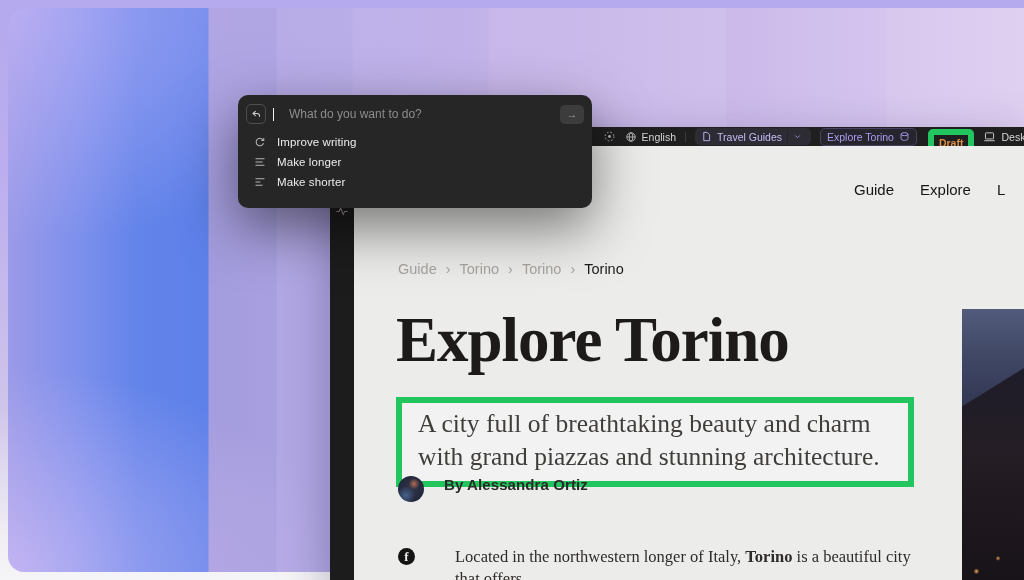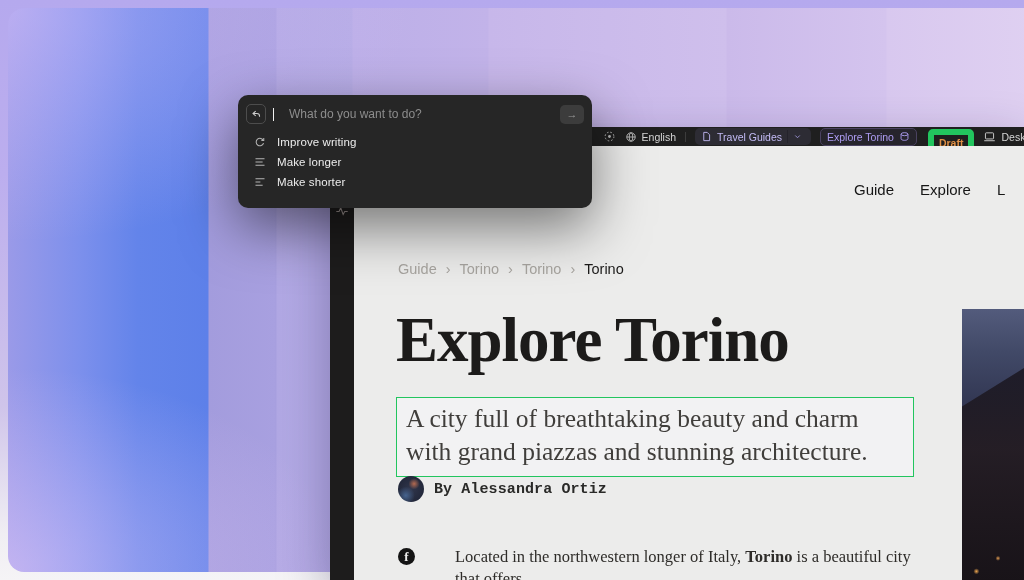--- a/index.html
+++ b/index.html
@@ -48,23 +48,23 @@
   
   .site-nav { position:absolute; left:500px; top:35px; display:flex; gap:26px;
     font-size:15px; color:#161616; white-space:nowrap; }
   .site-nav span { cursor:pointer; }
   .breadcrumb { position:absolute; left:44px; top:115px; display:flex; gap:9px;
     font-size:14.5px; color:#a7a49f; align-items:center; }
   .breadcrumb .current { color:#1c1b1a; }
   .site-title { position:absolute; left:42px; top:158px; font-family:"Liberation Serif", serif;
     font-size:63px; font-weight:600; letter-spacing:-1px; color:#1c1b1a; }
   .subtitle { position:absolute; left:42px; top:251px; width:518px;
-    border:1px solid #22c55e; background:rgba(250,250,253,.45); padding:4px 9px 8px 9px;
+    border:6px solid #22c55e; background:rgba(250,250,253,.45); padding:4px 9px 8px 16px;
     font-family:"Liberation Serif", serif; font-size:25.5px; line-height:33px; color:#403e3b; }
-  .author { position:absolute; left:44px; top:330px; display:flex; align-items:center; gap:10px;font-family:Liberation Mono, monospace; }
+  .author { position:absolute; left:44px; top:330px; display:flex; gap:20px; }
   .avatar { width:26px; height:26px; border-radius:50%;
     background:
       radial-gradient(8px 8px at 62% 30%, #b46a50, rgba(0,0,0,0) 70%),
       radial-gradient(12px 12px at 30% 75%, #46648f, rgba(0,0,0,0) 75%),
       radial-gradient(circle at 50% 50%, #30364c 0%, #1d2233 100%); }
   .author-name { font-size:15px; color:#2a2a28; font-weight:bold; letter-spacing:.1px; }
   .fb-badge { position:absolute; left:44px; top:402px; width:17px; height:17px; border-radius:50%;
     background:#141414; color:#ececeb; display:flex; align-items:center; justify-content:center;
     font-family:"Liberation Serif", serif; font-size:13px; font-weight:bold; }
   .body-text { position:absolute; left:101px; top:400px; width:462px;

